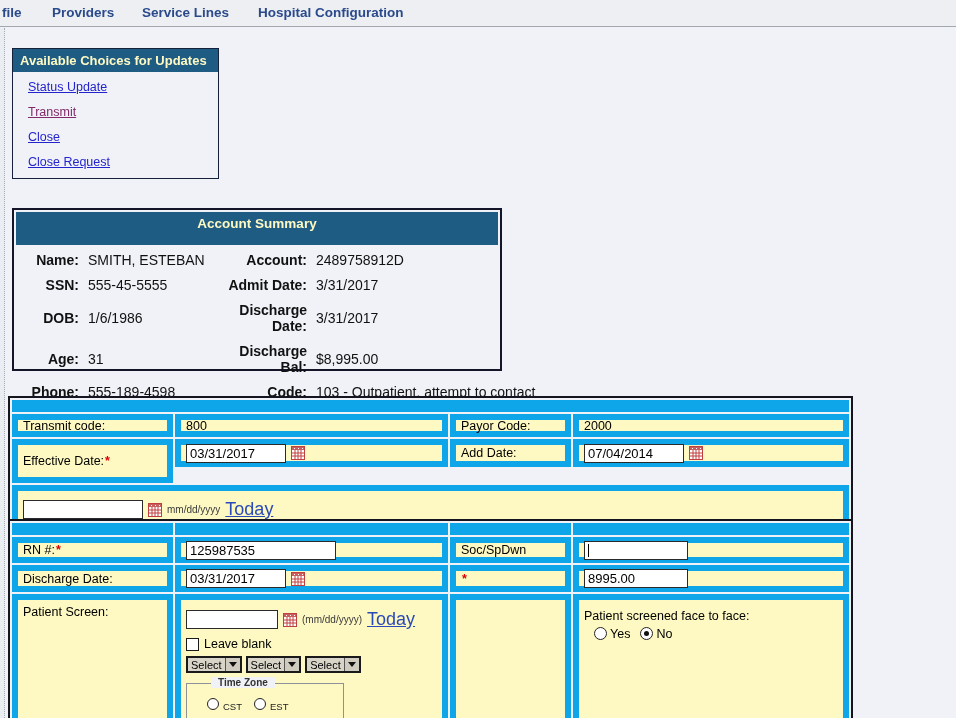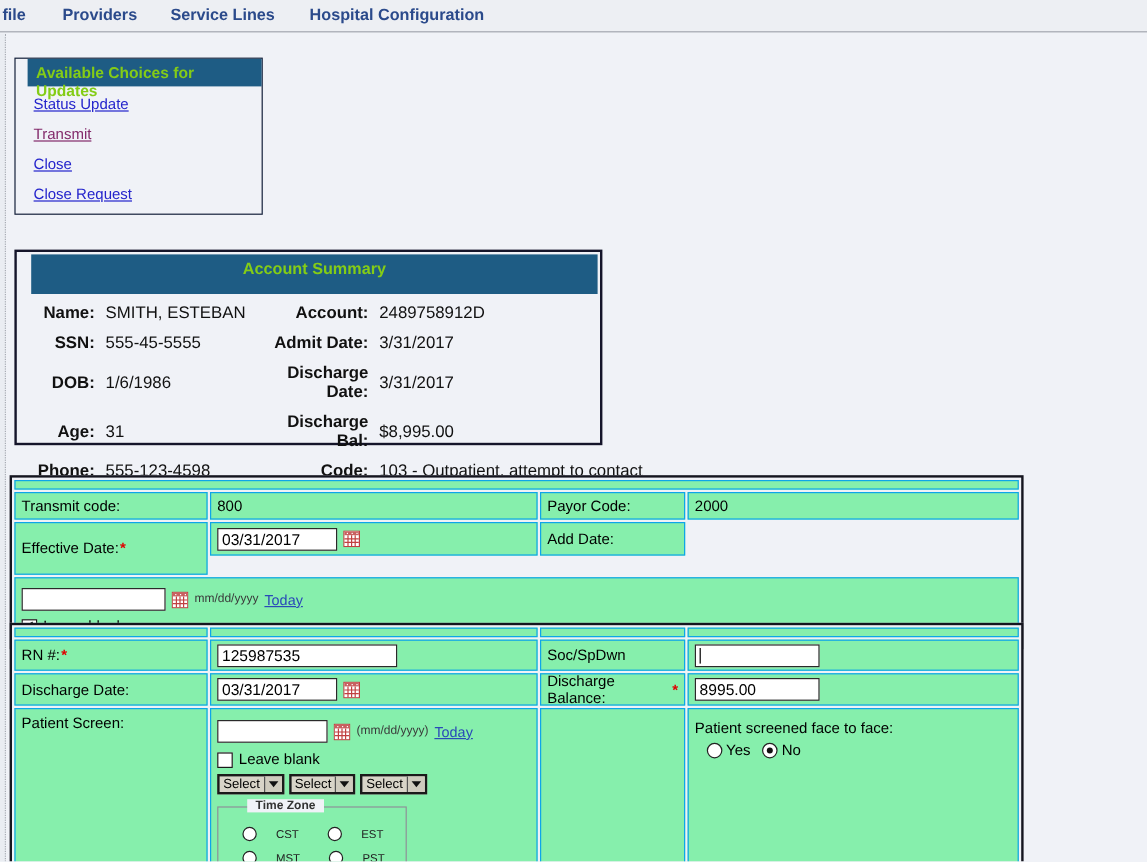--- a/index.html
+++ b/index.html
@@ -9,21 +9,21 @@
 
   
   .topnav { position:absolute; left:0; top:0; width:956px; height:27px;
             background:#EDEFF3; border-bottom:1px solid #A3A7B0; }
   .navitem { position:absolute; top:5px; font-size:13.5px; font-weight:bold; color:#2B4A8B; cursor:pointer; white-space:nowrap; }
 
   .left-edge { position:absolute; left:0; top:28px; width:5px; height:690px;
                background:#EAEDF2; border-right:1px dotted #A8ACB4; }
 
   
-  .panel-hdr { background:#1E5C84; color:#84cc16; font-weight:bold;margin-left:10px; }
+  .panel-hdr { background:#1E5C84; color:#fef9c3; font-weight:bold; }
 
   .choices { position:absolute; left:12px; top:48px; width:207px; height:131px;
              border:1px solid #15203A; background:#F0F2F7; }
   .choices .panel-hdr { height:23px; font-size:13px; padding:4px 7px 0 7px; }
   .choices .links { padding:8px 0 0 15px; }
   .choices a { display:block; font-size:12.5px; color:#2424CC; text-decoration:underline; margin-bottom:11px; cursor:pointer; }
   .choices a.visited { color:#832A6B; }
 
   .acct { position:absolute; left:12px; top:208px; width:490px; height:163px;
           border:2px solid #15152A; background:#F0F2F7; padding:2px; }
@@ -32,35 +32,35 @@
                margin-top:7px; padding-left:8px; row-gap:9px; font-size:14px; align-items:center;}
   .acct-grid .lab { font-weight:bold; text-align:right; color:#111; }
   .acct-grid .val { padding-left:9px; color:#111; white-space:nowrap; }
 
   
   .ftable { position:absolute; left:8px; width:845px; display:grid;
             grid-template-columns:161px 273px 121px 1fr; gap:2px;
             border:2px solid #15151F; padding:2px; background:#F0F2F7; }
   .t1 { top:396px; }
   .t2 { top:519px; }
-  .cell { border:1px solid #0ea5e9; background:#86efac; padding:2px 5px;
+  .cell { border:6px solid #0ea5e9; background:#fef9c3; padding:2px 5px;
           display:flex; align-items:center; font-size:12.5px; color:#000; }
   .cell.full { grid-column:1 / -1; }
   .cell.spacer { height:8px; padding:0; }
   .cell.tall { align-items:flex-start; padding-top:5px; }
   .req { color:#E00000; font-weight:bold; margin-left:1px; }
 
   input[type=text] { height:19px; border:1.5px solid #2A2A2A; background:#fff;
                      font-family:"Liberation Sans", sans-serif; font-size:13px; padding:0 3px; }
   .inputwrap { position:relative; display:inline-flex; align-items:center; }
   .caret { position:absolute; left:4px; top:3px; width:1px; height:13px; background:#000; }
 
   .cal { margin-left:5px; display:inline-block; line-height:0; cursor:pointer; }
   .hint { font-size:10px; color:#3A3A3A; margin-left:5px; white-space:nowrap; }
-  .today { font-size:12px; color:#2A4AB8; text-decoration:underline; margin-left:5px; cursor:pointer; }
+  .today { font-size:18px; color:#2A4AB8; text-decoration:underline; margin-left:5px; cursor:pointer; }
 
   .cbx { display:inline-block; width:13px; height:13px; border:1.5px solid #1A1A1A;
          background:#fff; font-size:12px; font-weight:bold; line-height:11px; text-align:center;
          color:#000; margin-right:5px; cursor:pointer; flex:0 0 auto; }
   .cbx-row { display:flex; align-items:center; font-size:12.5px; }
 
   .sel { display:inline-flex; align-items:stretch; border:2px solid #1A1A1A; background:#D8D4C8;
          height:17px; margin-right:4px; cursor:pointer; }
   .sel .txt { font-size:11px; padding:1px 3px 0 3px; color:#000; }
   .sel .arrowbox { width:15px; background:#CFCBBE; border-left:1px solid #555;
@@ -69,26 +69,26 @@
                 border-top:5px solid #111; }
 
   .radio { display:inline-block; width:13px; height:13px; border:1.5px solid #222; border-radius:50%;
            background:#fff; position:relative; cursor:pointer; flex:0 0 auto; }
   .radio.selected::after { content:""; position:absolute; left:2.5px; top:2.5px; width:5px; height:5px;
                            border-radius:50%; background:#111; }
 
   .tz { margin-top:10px; width:158px; height:74px; border:1px solid #8E9198; position:relative; padding:14px 0 0 20px; }
   .tz .legend { position:absolute; top:-7px; left:24px; background:#F0F2F7; padding:0 7px;
                 font-size:10px; font-weight:bold; color:#333; }
-  .tz-row { display:flex; align-items:flex-end; margin-bottom:6px;gap:12px; }
+  .tz-row { display:flex; align-items:flex-start; margin-bottom:6px; }
   .tz-row .radio { width:12px; height:12px; }
   .tz-lab { font-size:9.5px; color:#222; margin:3px 12px 0 4px; }
 
   .screened-lab { font-size:12.5px; margin-bottom:4px; }
-  .scr-row { display:flex; align-items:flex-end; font-size:12.5px;padding-left:10px; }
+  .scr-row { display:flex; align-items:flex-start; font-size:12.5px;padding-left:10px; }
   .scr-row .radio { margin-right:3px; }
   .scr-row .opt2 { margin-left:10px; }
 </style>
 </head>
 <body>
 
 <div class="page">
 
   <div class="topnav">
     <span class="navitem" style="left:2px">file</span>
@@ -125,21 +125,21 @@
       <span class="val">1/6/1986</span>
       <span class="lab">Discharge Date:</span>
       <span class="val">3/31/2017</span>
 
       <span class="lab">Age:</span>
       <span class="val">31</span>
       <span class="lab">Discharge Bal:</span>
       <span class="val">$8,995.00</span>
 
       <span class="lab">Phone:</span>
-      <span class="val">555-123-4598</span>
+      <span class="val">555-189-4598</span>
       <span class="lab">Code:</span>
       <span class="val">103 - Outpatient, attempt to contact</span>
     </div>
   </div>
 
   <div class="ftable t1">
     <div class="cell spacer full"></div>
 
     <div class="cell" style="height:23px">
         <span>Transmit code:</span>
@@ -167,20 +167,33 @@
             <rect x="3" y="2" width="1" height="1" fill="#fff"></rect>
             <rect x="7" y="2" width="1" height="1" fill="#fff"></rect>
             <rect x="11" y="2" width="1" height="1" fill="#fff"></rect>
             <path d="M1 7h12M1 10h12M4 4v9M7 4v9M10 4v9" stroke="#C04040" stroke-width="1" fill="none"></path>
           </svg>
       </span>
     </div>
     <div class="cell" style="height:28px">
         <span>Add Date:</span>
       </div>
+    <div class="cell" style="height:28px">
+      <input type="text" style="width: 100px;" value="07/04/2014">
+      <span class="cal">
+        <svg width="14" height="14" viewBox="0 0 14 14">
+            <rect x="0.5" y="0.5" width="13" height="13" fill="#fff" stroke="#C04040"></rect>
+            <rect x="1" y="1" width="12" height="3" fill="#C86060"></rect>
+            <rect x="3" y="2" width="1" height="1" fill="#fff"></rect>
+            <rect x="7" y="2" width="1" height="1" fill="#fff"></rect>
+            <rect x="11" y="2" width="1" height="1" fill="#fff"></rect>
+            <path d="M1 7h12M1 10h12M4 4v9M7 4v9M10 4v9" stroke="#C04040" stroke-width="1" fill="none"></path>
+          </svg>
+      </span>
+    </div>
 
     <div class="cell full tall" style="height:56px">
       <div>
         <div style="display:flex; align-items:center; margin-top:3px">
           <input type="text" style="width: 120px;" value="">
           <span class="cal">
             <svg width="14" height="14" viewBox="0 0 14 14">
                 <rect x="0.5" y="0.5" width="13" height="13" fill="#fff" stroke="#C04040"></rect>
                 <rect x="1" y="1" width="12" height="3" fill="#C86060"></rect>
                 <rect x="3" y="2" width="1" height="1" fill="#fff"></rect>
@@ -233,21 +246,20 @@
             <rect x="0.5" y="0.5" width="13" height="13" fill="#fff" stroke="#C04040"></rect>
             <rect x="1" y="1" width="12" height="3" fill="#C86060"></rect>
             <rect x="3" y="2" width="1" height="1" fill="#fff"></rect>
             <rect x="7" y="2" width="1" height="1" fill="#fff"></rect>
             <rect x="11" y="2" width="1" height="1" fill="#fff"></rect>
             <path d="M1 7h12M1 10h12M4 4v9M7 4v9M10 4v9" stroke="#C04040" stroke-width="1" fill="none"></path>
           </svg>
       </span>
     </div>
     <div class="cell" style="height:27px">
-      <span>Discharge Balance:</span>
         <span class="req">*</span>
     </div>
     <div class="cell" style="height:27px">
       <input type="text" style="width: 104px;" value="8995.00">
     </div>
 
     <div class="cell tall" style="min-height:220px">
         <span>Patient Screen:</span>
       </div>
     <div class="cell tall" style="min-height:220px; display:block">

